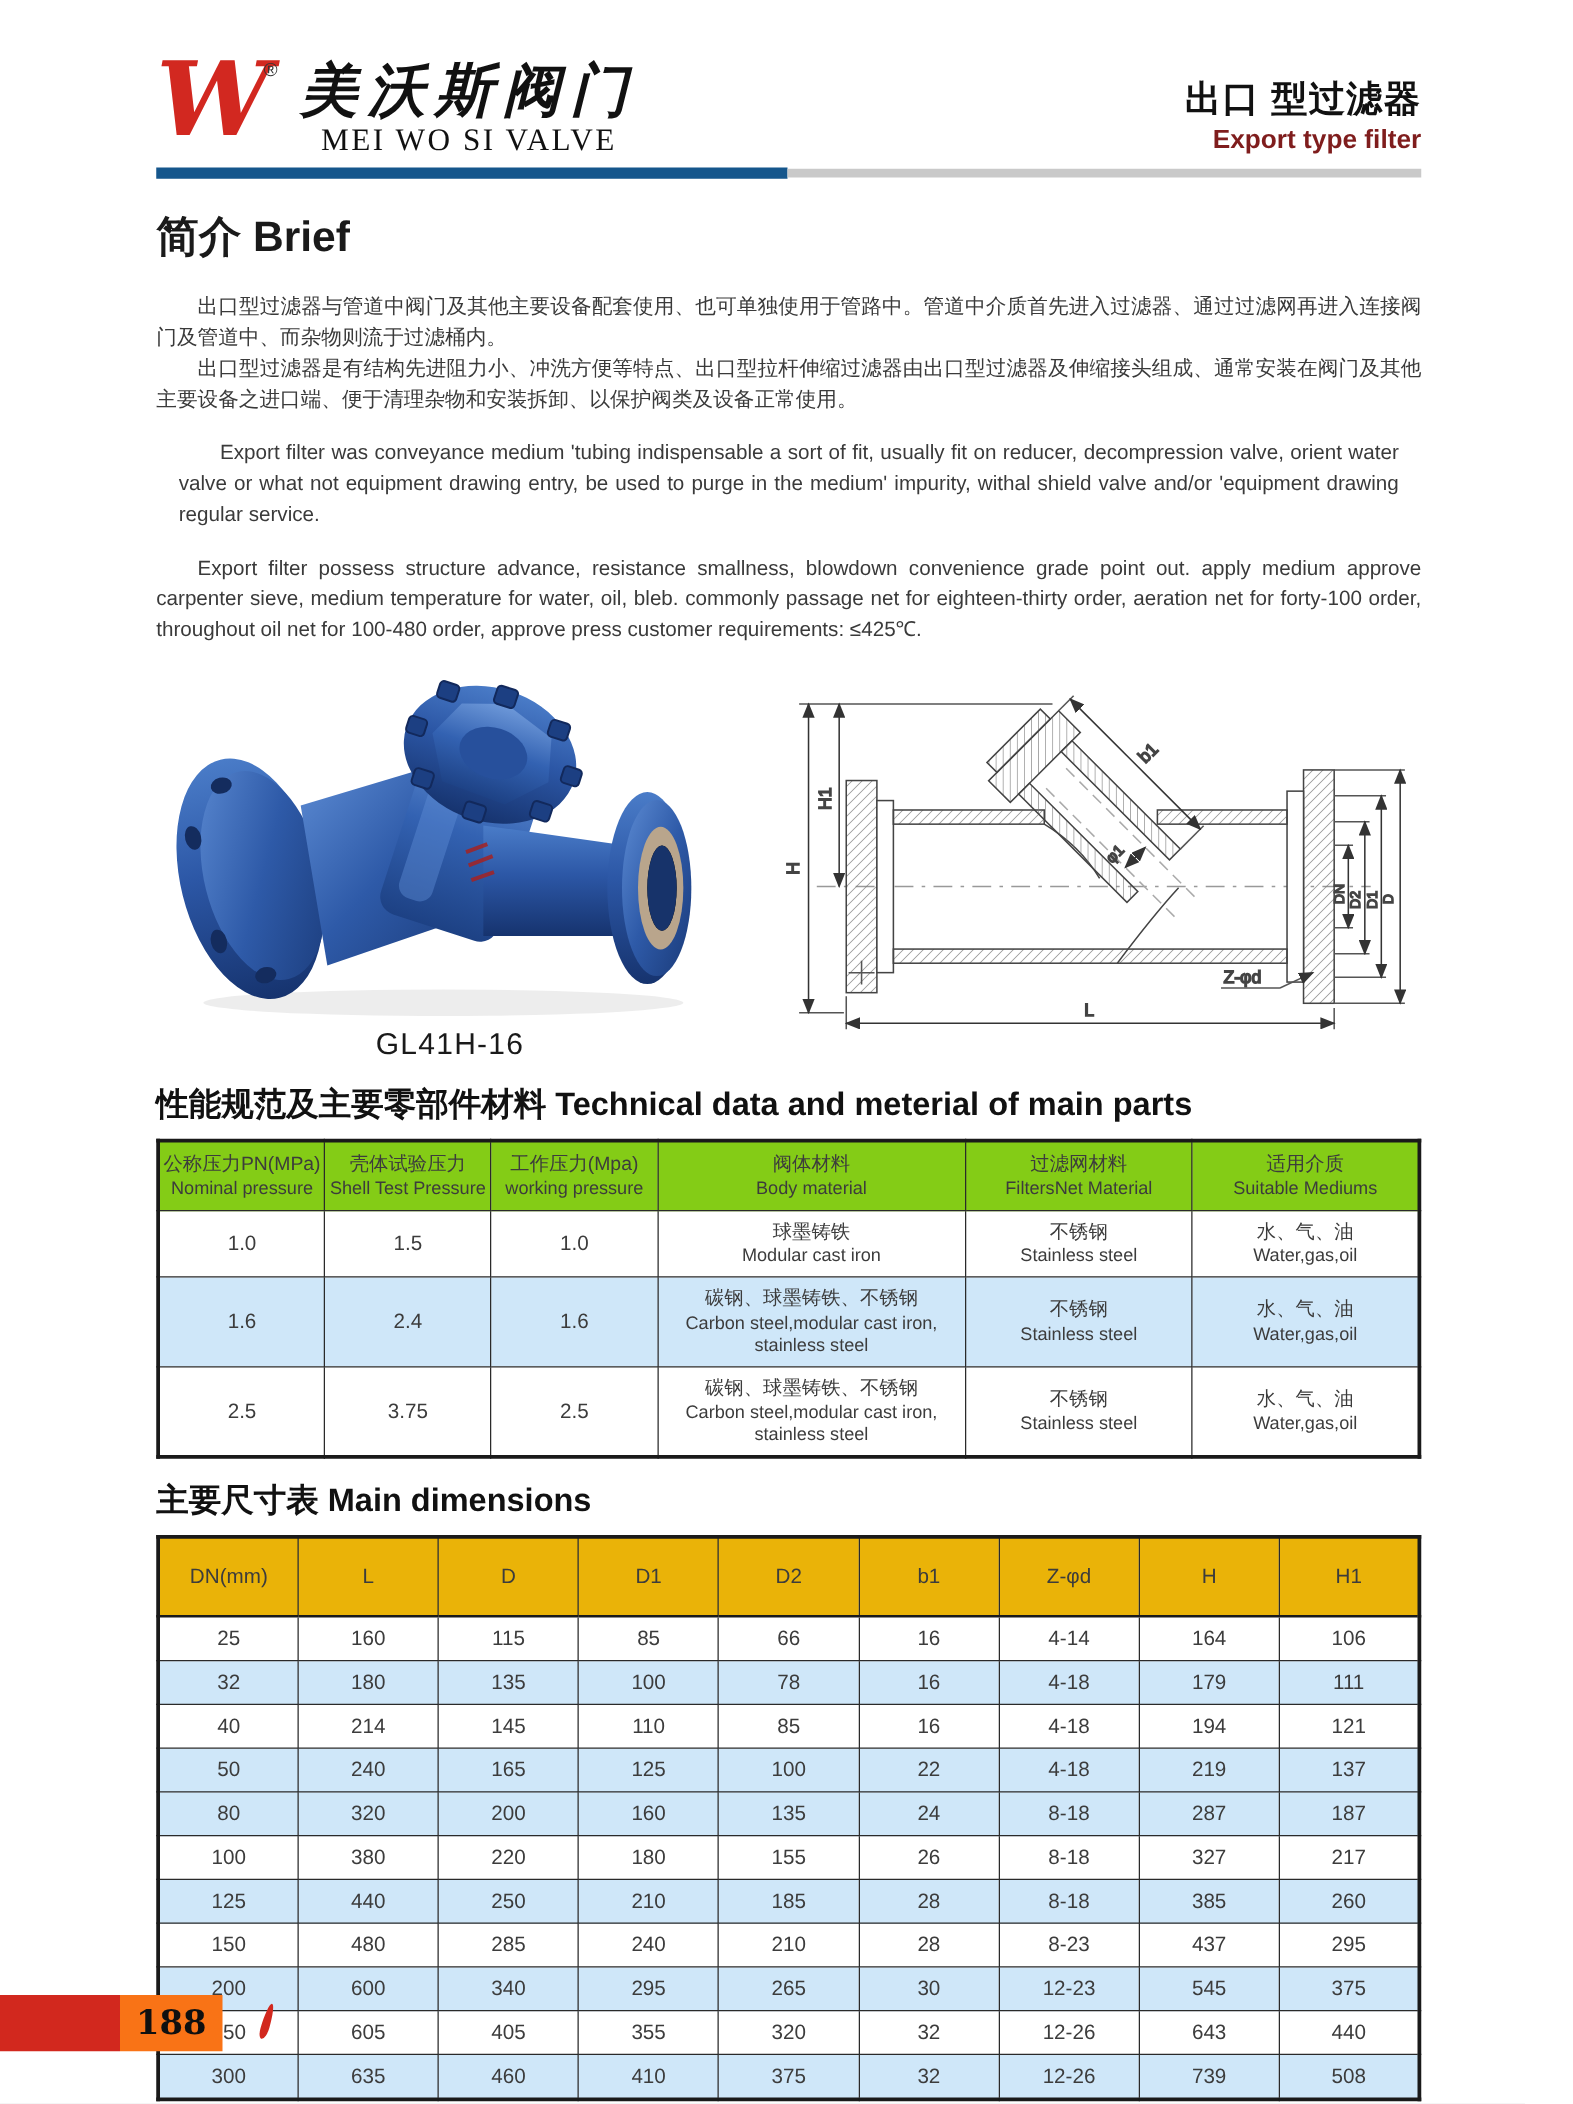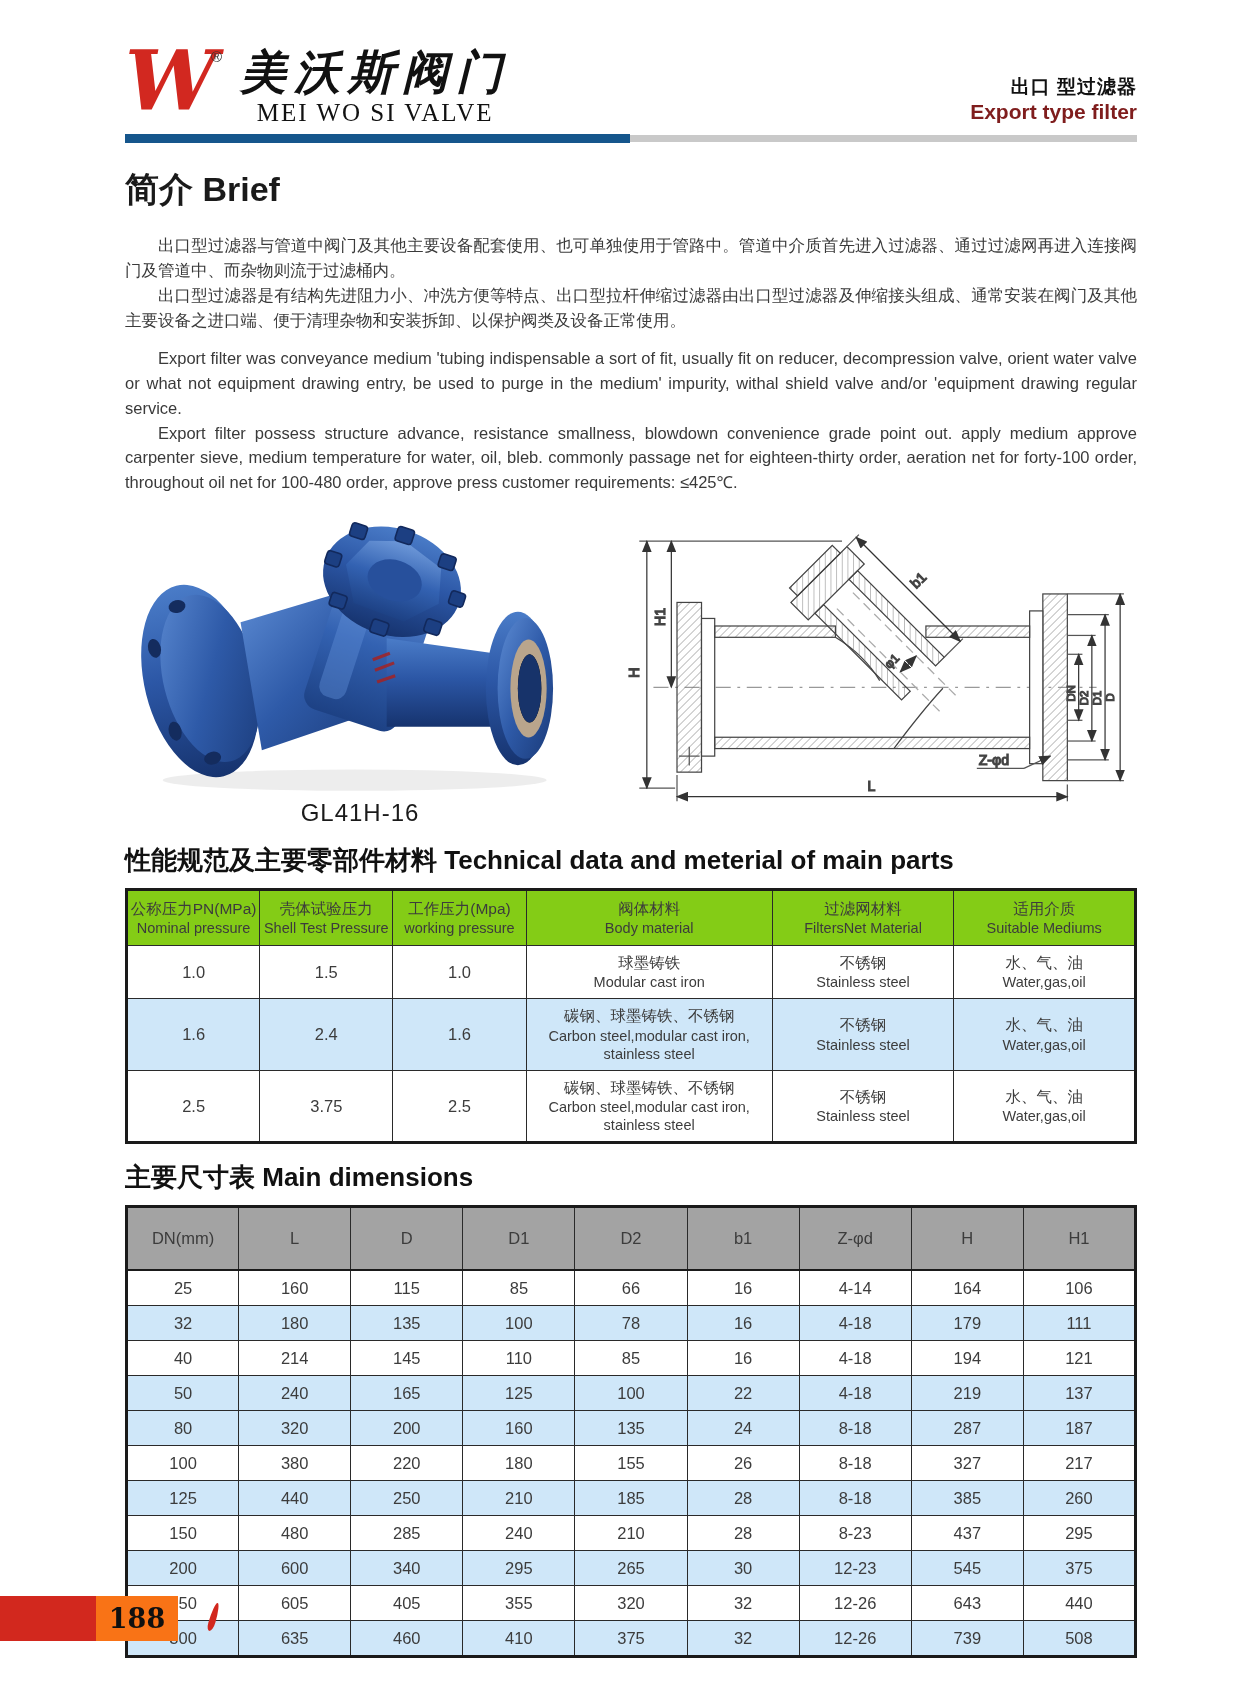--- a/index.html
+++ b/index.html
@@ -15,21 +15,21 @@
   .logo-block{display:flex;align-items:flex-start;gap:12px;}
   .logo-mark{font-family:"DejaVu Serif",serif;font-weight:bold;font-style:italic;
     font-size:82px;line-height:.85;color:#d22820;letter-spacing:-6px;}
   .logo-reg{font-size:15px;color:#333;margin-top:2px;}
   .brand{margin-left:6px;}
   .brand-cn{font-size:46px;font-weight:700;letter-spacing:8px;color:#111;
     font-family:"DejaVu Serif",serif;font-style:italic;line-height:1.15;}
   .brand-en{font-family:"Liberation Serif",serif;font-size:25px;letter-spacing:2px;
     color:#111;text-align:center;line-height:1.1;}
   .product-title{text-align:right;padding-bottom:2px;}
-  .product-cn{font-size:19px;font-weight:700;color:#111;letter-spacing:1px;}
+  .product-cn{font-size:29px;font-weight:700;color:#111;letter-spacing:1px;}
   .product-en{font-size:21px;font-weight:700;color:#7f1d1d;}
   .rule{display:flex;height:9px;margin-top:8px;}
   .rule-blue{width:505px;background:#15568c;}
   .rule-gray{flex:1;height:7px;margin-top:1px;background:#c9c9c9;}
 
   
   .brief-heading{font-size:34px;font-weight:600;color:#1a1a1a;margin:24px 0 20px 0;}
   .para{font-size:16.5px;line-height:1.5;text-align:justify;text-indent:2em;color:#3a3a3a;}
   .para-group-en{margin-top:14px;}
 
@@ -42,21 +42,21 @@
   
   .sec-heading{font-size:26px;font-weight:700;color:#111;margin:16px 0 10px 0;}
 
   
   table{border-collapse:collapse;width:100%;table-layout:fixed;}
   .tech-table,.dims-table{border:3px solid #1a1a1a;}
   .tech-table th,.tech-table td,.dims-table th,.dims-table td{
     border:1.5px solid #2a2a2a;text-align:center;vertical-align:middle;color:#3c3c3c;}
   .tech-table th{background:#84cc16;font-weight:400;padding:8px 2px;}
   .tech-table td{padding:7px 3px;}
-  .dims-table th{background:#a3a3a3;font-weight:400;padding:21px 2px;font-size:16.5px;color:#3c3c3c;}
+  .dims-table th{background:#eab308;font-weight:400;padding:21px 2px;font-size:16.5px;color:#3c3c3c;}
   .dims-table td{padding:7.5px 2px;font-size:16.5px;}
   .cell-cn{font-size:15.5px;line-height:1.3;}
   .cell-en{font-size:14.5px;line-height:1.25;}
   .num{font-size:16.5px;}
   tr.alt{background:#cfe7f9;}
   .dims-table thead th{border-bottom:2.5px solid #1a1a1a;}
 
   
   .footer-red{position:absolute;left:0;top:1596px;width:96px;height:45px;background:#d2281e;}
   .footer-page{position:absolute;left:96px;top:1596px;width:82px;height:45px;background:#f97316;
@@ -93,21 +93,21 @@
       <div class="rule-blue"></div>
       <div class="rule-gray"></div>
     </div>
 
     <div class="brief-heading">简介 Brief</div>
     <div>
       <p class="para" style="margin:0;">出口型过滤器与管道中阀门及其他主要设备配套使用、也可单独使用于管路中。管道中介质首先进入过滤器、通过过滤网再进入连接阀门及管道中、而杂物则流于过滤桶内。</p>
       <p class="para" style="margin:0;">出口型过滤器是有结构先进阻力小、冲洗方便等特点、出口型拉杆伸缩过滤器由出口型过滤器及伸缩接头组成、通常安装在阀门及其他主要设备之进口端、便于清理杂物和安装拆卸、以保护阀类及设备正常使用。</p>
     </div>
     <div class="para-group-en">
-      <p class="para" style="margin:0;">Export filter was conveyance medium 'tubing indispensable a sort of fit, usually fit on reducer, decompression valve, orient water valve or what not equipment drawing entry, be used to purge in the medium' impurity, withal shield valve and/or 'equipment drawing regular service.</p>
+      <p class="para" style="margin:18px;">Export filter was conveyance medium 'tubing indispensable a sort of fit, usually fit on reducer, decompression valve, orient water valve or what not equipment drawing entry, be used to purge in the medium' impurity, withal shield valve and/or 'equipment drawing regular service.</p>
       <p class="para" style="margin:0;">Export filter possess structure advance, resistance smallness, blowdown convenience grade point out. apply medium approve carpenter sieve, medium temperature for water, oil, bleb. commonly passage net for eighteen-thirty order, aeration net for forty-100 order, throughout oil net for 100-480 order, approve press customer requirements: ≤425℃.</p>
     </div>
 
     <div class="figure-row">
       <div class="photo-wrap">
         <svg width="470" height="288" viewBox="0 0 440 270">
           <defs>
             <linearGradient id="blu" x1="0" y1="0" x2="0" y2="1">
               <stop offset="0" stop-color="#4a7cc8"></stop>
                 <stop offset=".45" stop-color="#2c57a6"></stop>

